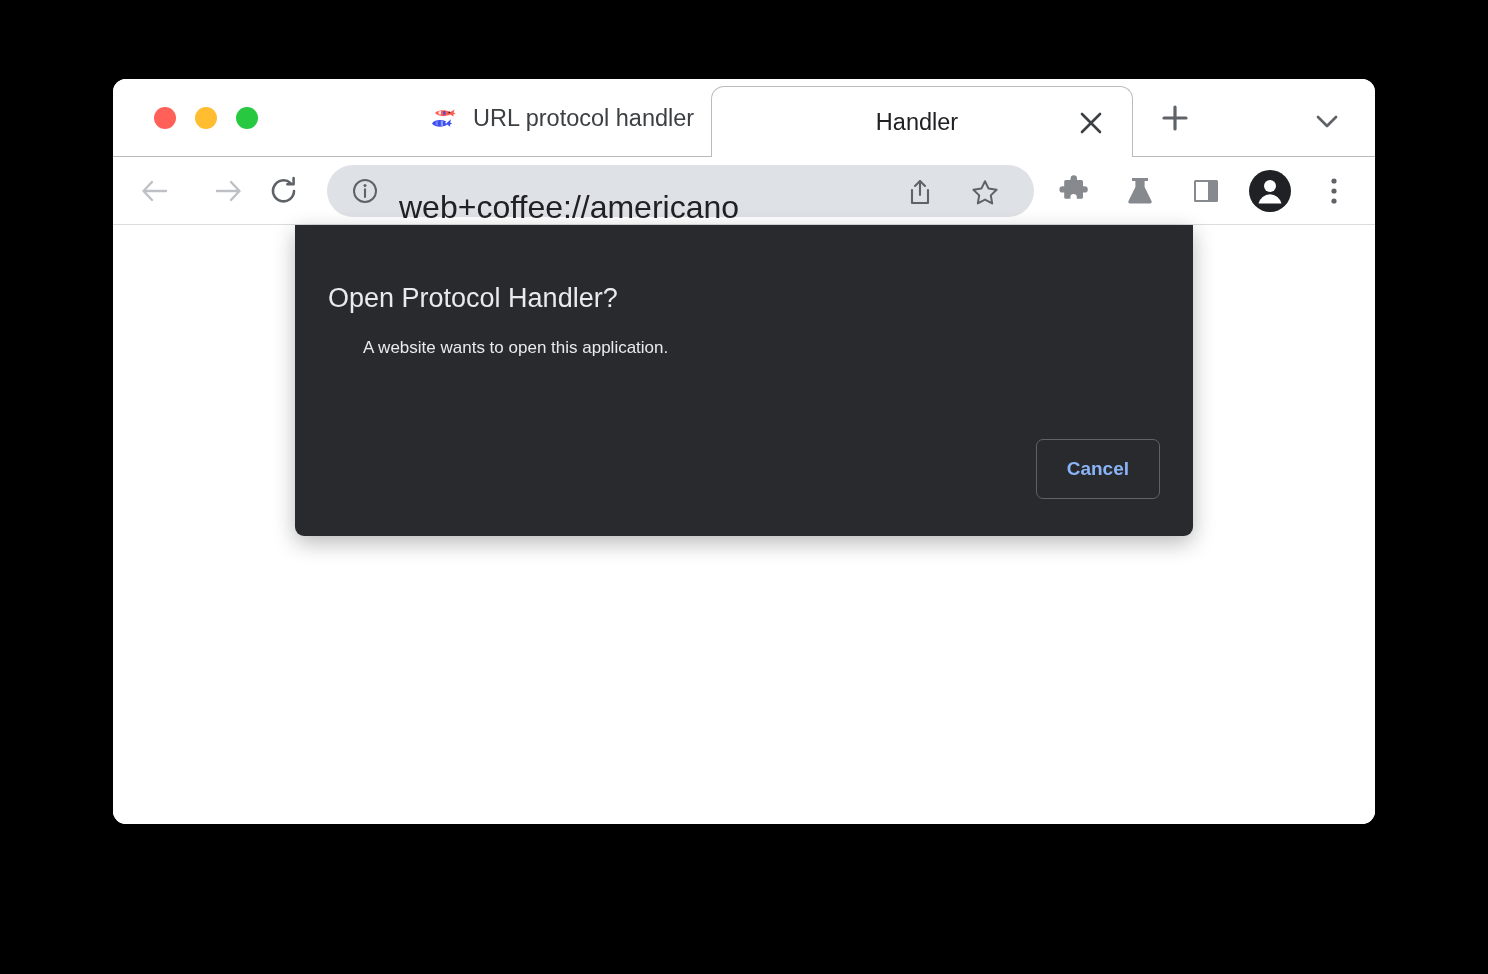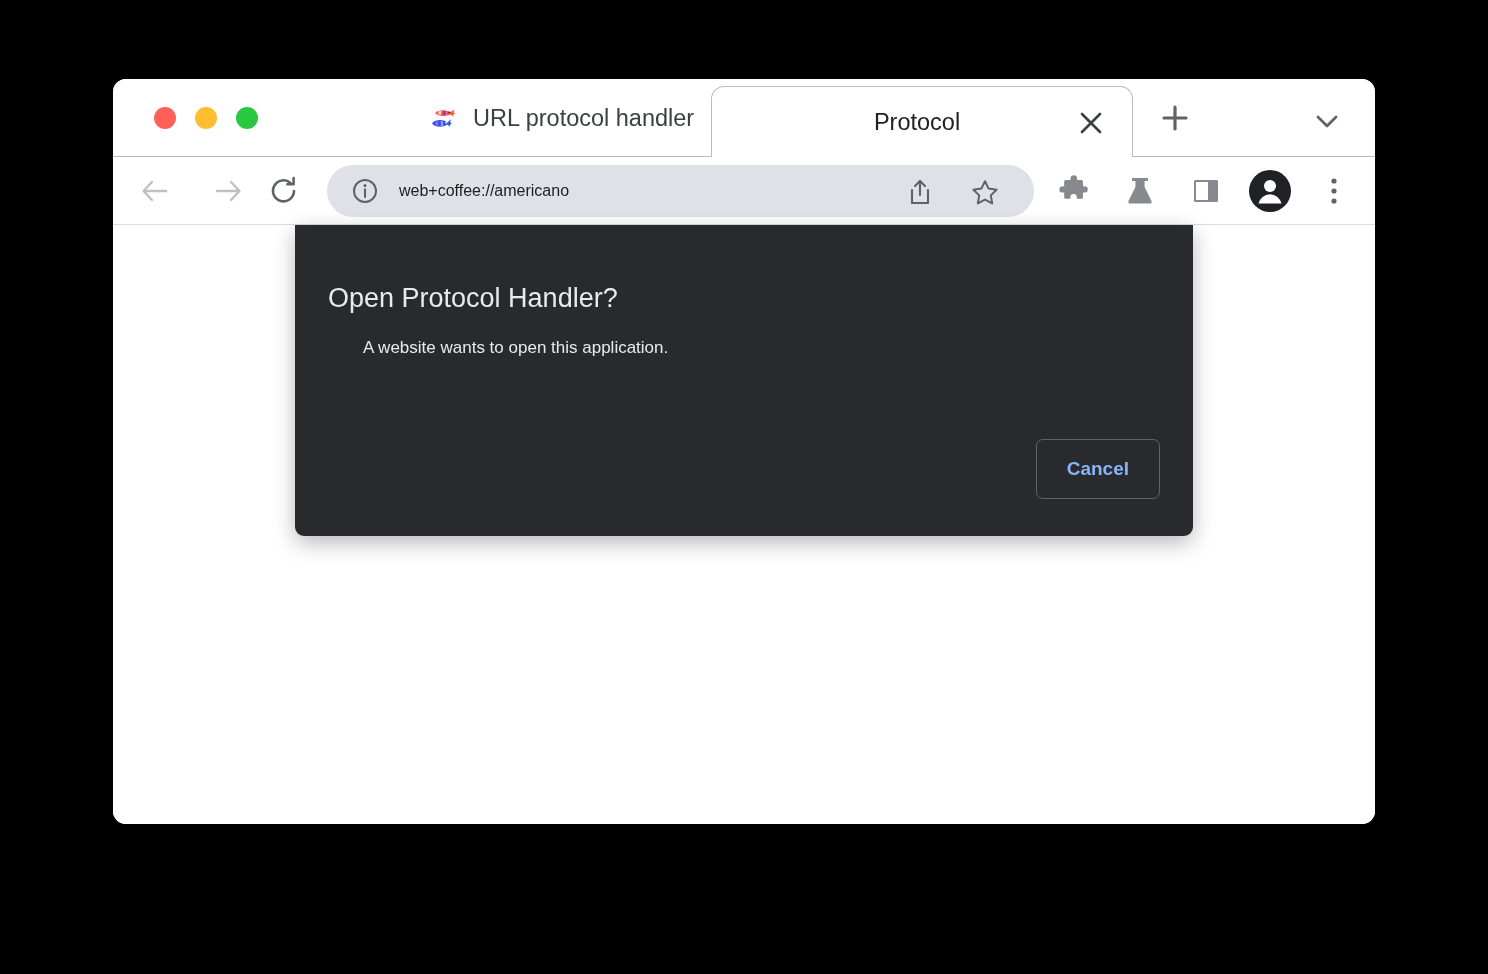--- a/index.html
+++ b/index.html
@@ -168,24 +168,24 @@
   #site-info-icon {
     position: absolute;
     left: 25px;
     top: 13px;
     width: 26px;
     height: 26px;
   }
   #url-text {
     position: absolute;
     left: 72px;
-    top: 0;
+    top: 16px;
     height: 44px;
     line-height: 52px;
-    font-size: 16px;
+    font-size: 32px;
     color: #202124;
     white-space: nowrap;
   }
   #share-button {
     position: absolute;
     right: 100px;
     top: 13px;
     width: 28px;
     height: 28px;
   }
@@ -301,21 +301,21 @@
       </span>
       <span id="tab-inactive-title">URL protocol handler</span>
       <span id="tab-inactive-close" class="tab-close-icon">
         <svg viewBox="0 0 26 26" width="26" height="26">
           <path d="M4 4 L22 22 M22 4 L4 22" stroke="#5f6368" stroke-width="2.6" stroke-linecap="round"></path>
         </svg>
       </span>
     </div>
 
     <div id="tab-active">
-      <div id="tab-active-title">Protocol</div>
+      <div id="tab-active-title">Handler</div>
       <span id="tab-active-close" class="tab-close-icon">
         <svg viewBox="0 0 26 26" width="26" height="26">
           <path d="M4 4 L22 22 M22 4 L4 22" stroke="#3c4043" stroke-width="2.6" stroke-linecap="round"></path>
         </svg>
       </span>
     </div>
 
     <span id="new-tab-button">
       <svg viewBox="0 0 32 32" width="32" height="32">
         <path d="M16 5 L16 27 M5 16 L27 16" stroke="#5f6368" stroke-width="3.2" stroke-linecap="round"></path>

